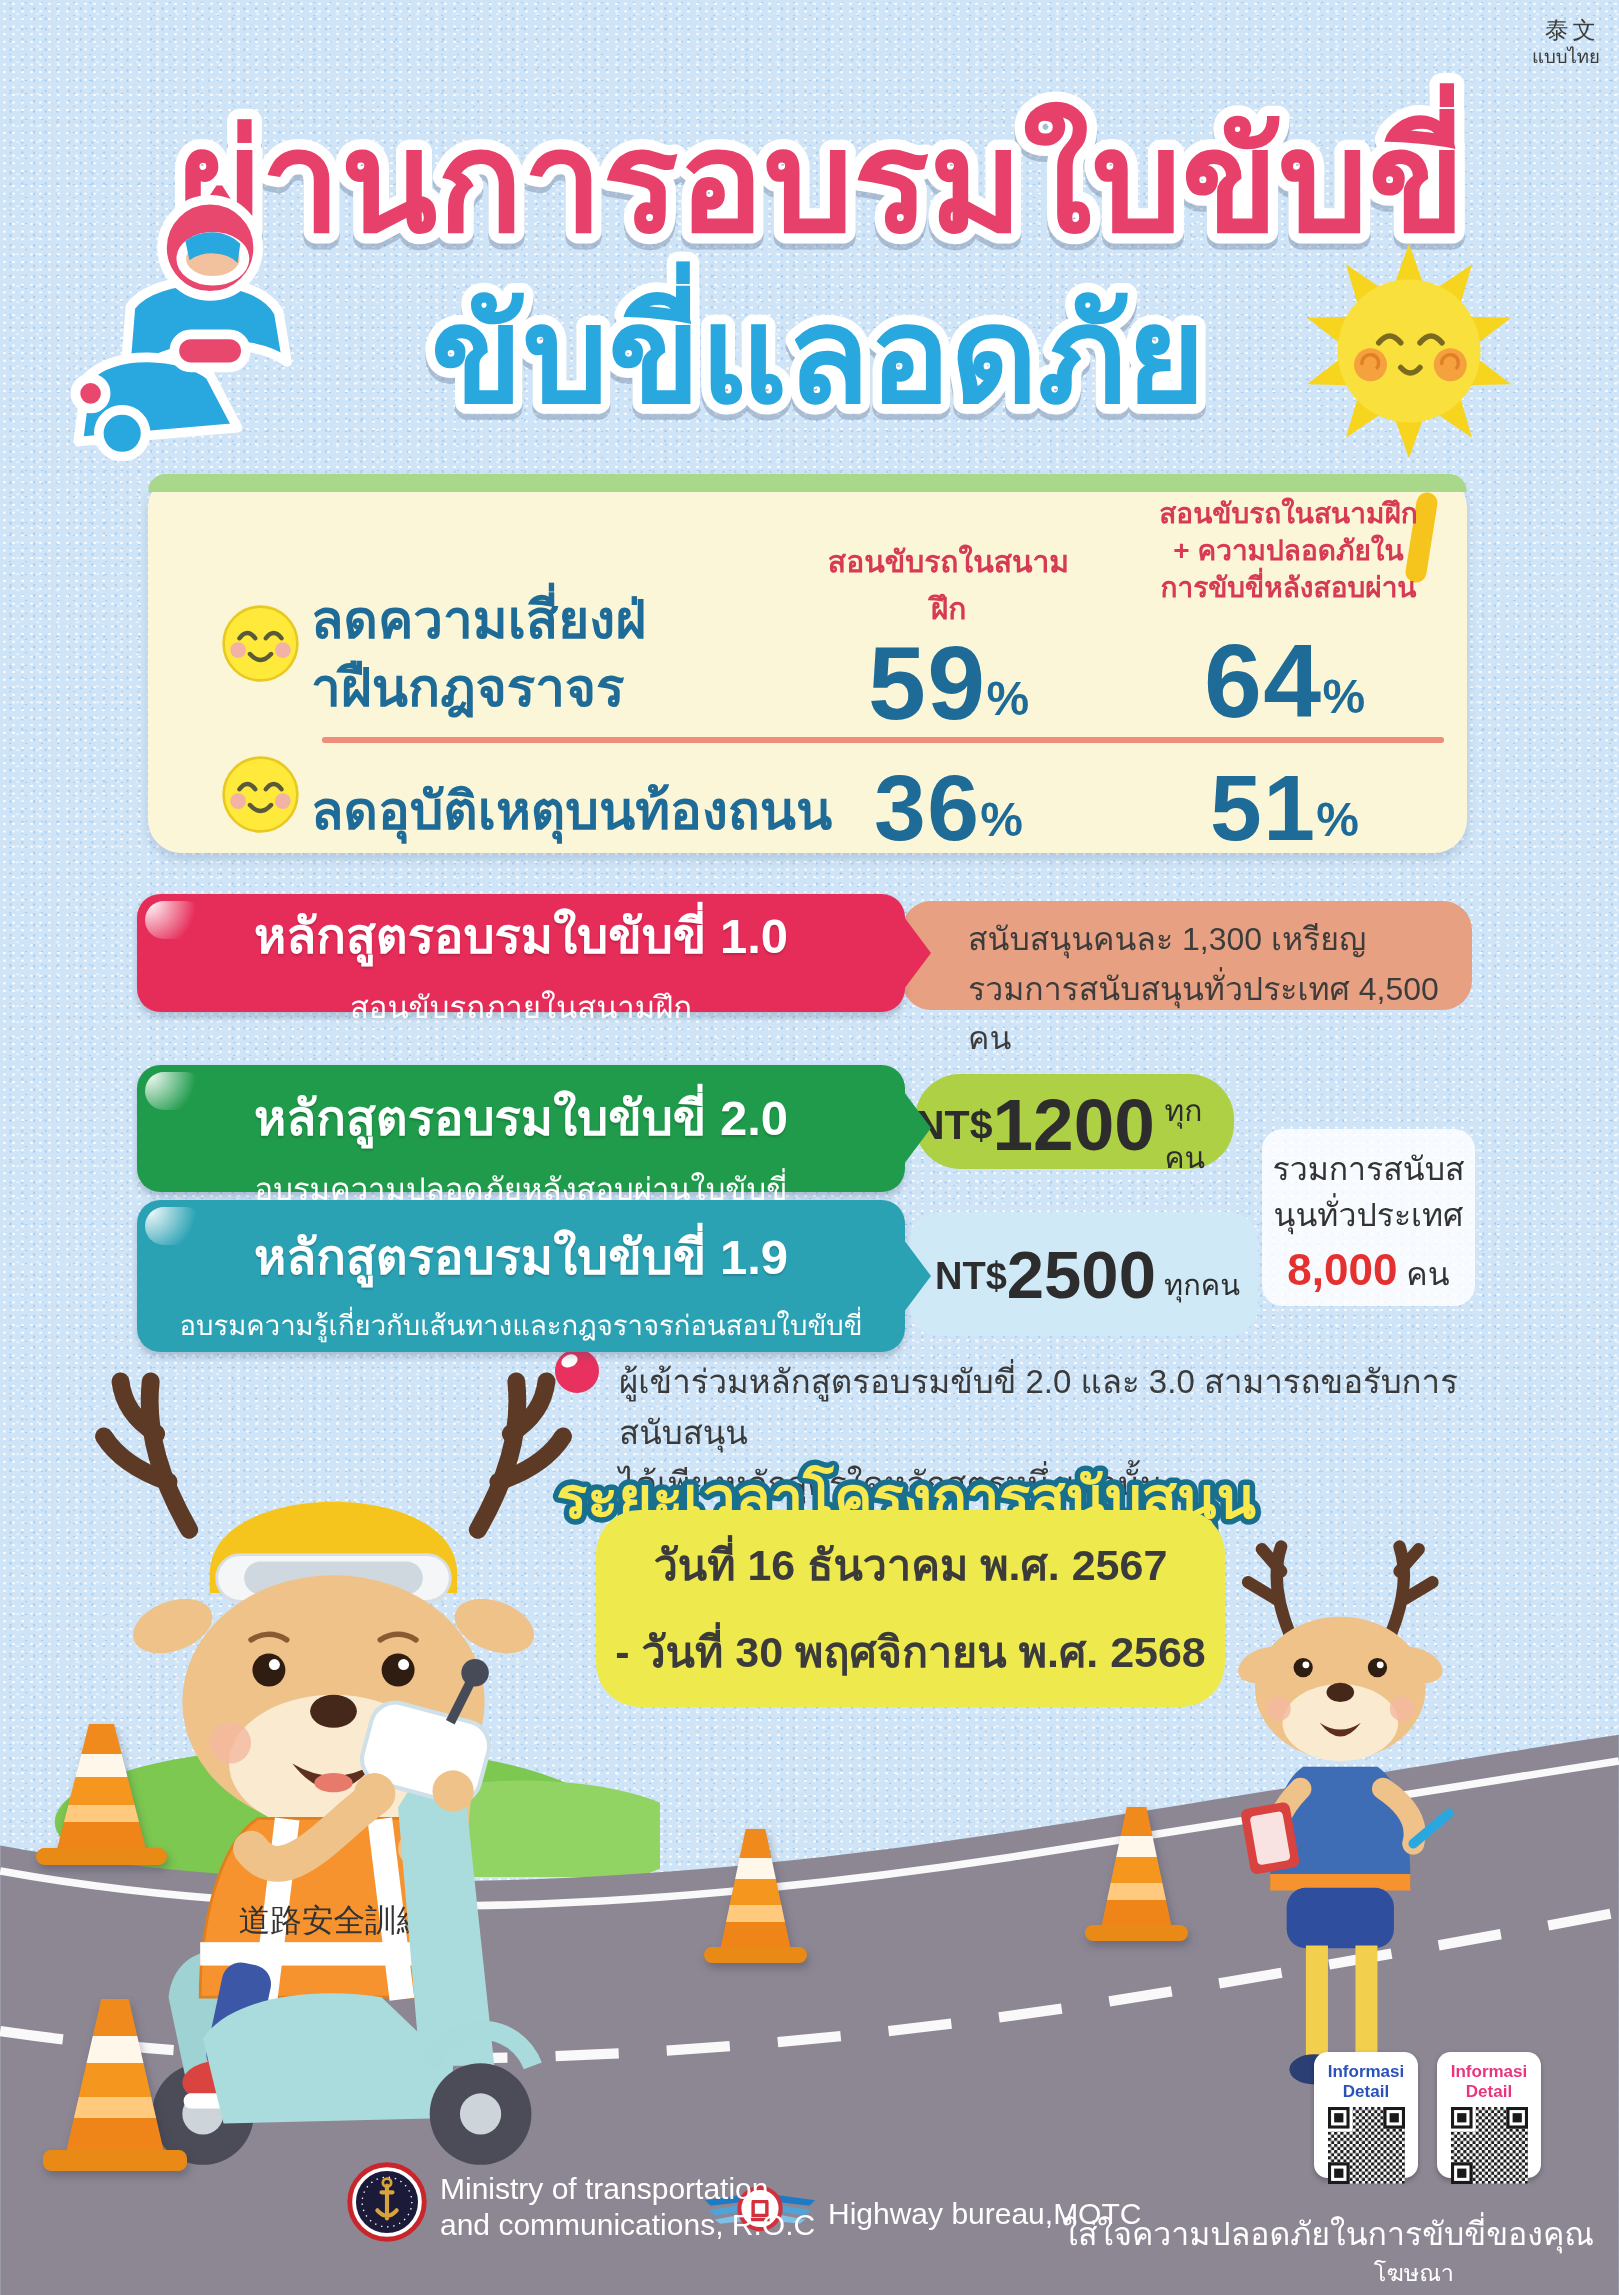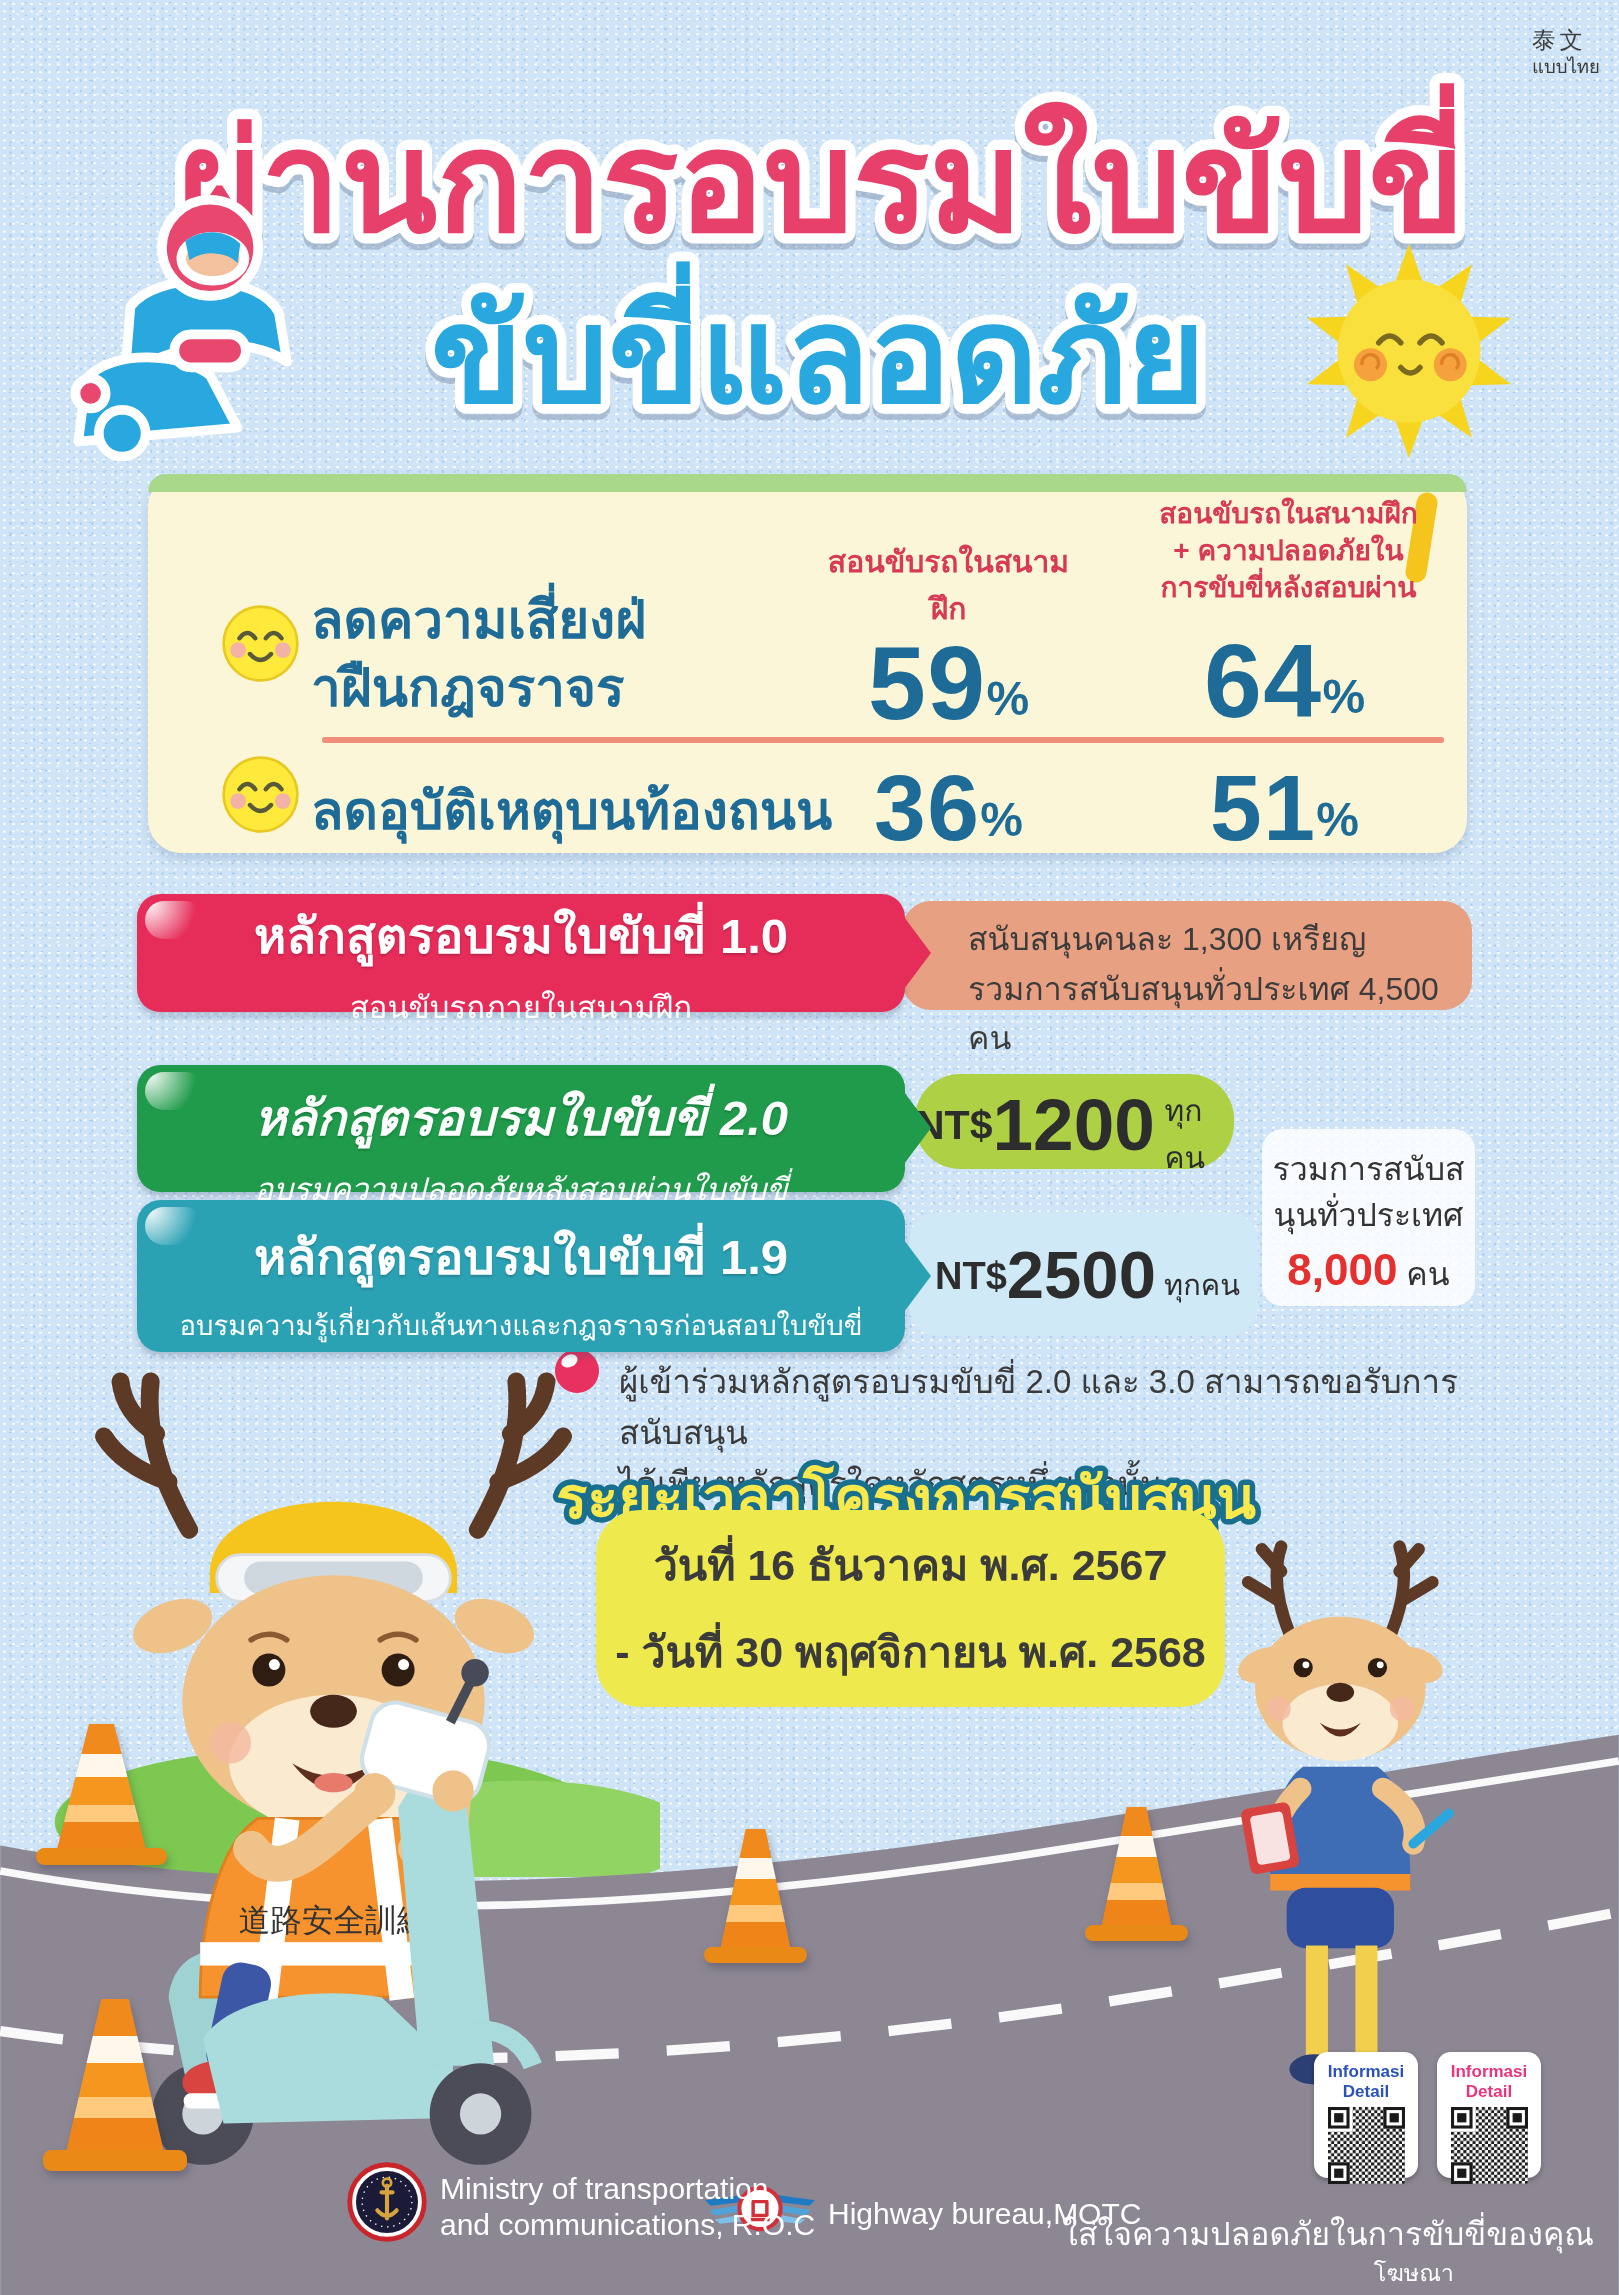--- a/index.html
+++ b/index.html
@@ -10,21 +10,21 @@
     background-image:
       radial-gradient(rgba(255,255,255,.9) 1.1px, transparent 1.5px),
       radial-gradient(rgba(150,196,238,.8) 1px, transparent 1.4px),
       radial-gradient(rgba(255,255,255,.55) 1.4px, transparent 1.8px),
       radial-gradient(rgba(120,178,230,.5) 0.8px, transparent 1.2px);
     background-size:9px 7.6px,11.7px 10.3px,20px 16px,16px 13px;
     background-position:0 0,4.8px 3.4px,7.6px 6.2px,2.1px 9px;
   }
   .abs{position:absolute;}
   
-  .corner-tag{right:19px;top:26px;color:#3c3c3c;line-height:1.25;}
+  .corner-tag{right:19px;top:16px;text-align:right;color:#3c3c3c;line-height:1.25;}
   .corner-tag .cn{font-size:23.4px;letter-spacing:4.1px;}
   .corner-tag .th{font-size:18.6px;}
   
   .stats-card{left:148px;top:474px;width:1319px;height:379px;background:#fcf6d8;border-radius:33px;
     box-shadow:0 5.5px 9.6px rgba(90,120,160,.25);}
   .stats-card .greenband{position:absolute;left:0;top:0;right:0;height:18px;background:#a9d88b;border-radius:33px 33px 0 0;}
   .yellow-tick{left:1411px;top:492px;width:20.6px;height:91px;background:#f6c51d;border-radius:11px;transform:rotate(9deg);}
   .hdr{color:#d63a55;font-weight:bold;text-align:center;}
   .hdr1{left:811px;top:538px;width:275px;font-size:30px;}
   .hdr2{left:1134px;top:496px;width:309px;font-size:28px;line-height:1.32;}
@@ -47,21 +47,21 @@
   .banner .arrow{position:absolute;right:-26px;top:50%;transform:translateY(-50%);width:0;height:0;
      border-top:36px solid transparent;border-bottom:36px solid transparent;}
   .banner .btitle{font-size:49px;font-weight:bold;text-shadow:0 2.1px 2.1px rgba(0,0,0,.18);}
   .banner .bsub{font-size:31px;margin-top:6.9px;}
   .b10{left:137px;top:894px;width:768px;height:115px;background:#e62c59;z-index:3;}
   .b10 .arrow{border-left:27.5px solid #e62c59;}
   .b20{left:137px;top:1065px;width:768px;height:113px;background:#1f9b4b;z-index:3;}
   .b20 .arrow{border-left:27.5px solid #1f9b4b;}
   .b30{left:137px;top:1200px;width:768px;height:134px;background:#2ba2b4;z-index:3;}
   .b30 .arrow{border-left:27.5px solid #2ba2b4;}
-  .bpad1{padding-top:3px;} .bpad2{padding-top:13.7px;font-style:italic;} .bpad3{padding-top:18px;}
+  .bpad1{padding-top:3px;} .bpad2{padding-top:13.7px;} .bpad3{padding-top:18px;}
   .b30 .bsub{font-size:27.5px;}
   .salmon-box{left:902px;top:901px;width:570px;height:109px;background:#e8a083;border-radius:29px;z-index:2;
      color:#3c3c3c;font-size:32px;line-height:1.55;padding:14px 0 0 66px;box-sizing:border-box;}
   .nt-pill{left:915px;top:1074px;width:319px;height:95px;background:#aed044;border-radius:45px;z-index:2;
      display:flex;align-items:baseline;justify-content:center;color:#2d2d2d;padding-top:0;}
   .nt-pill .cur{font-size:41px;font-weight:bold;align-self:center;position:relative;top:4.1px;}
   .nt-pill .price{font-size:73px;font-weight:bold;align-self:center;position:relative;top:2.7px;}
   .nt-pill .per{font-size:30px;align-self:center;position:relative;top:12.4px;margin-left:9.6px;}
   .blue-pill{left:909px;top:1212px;width:349px;height:124px;background:#cfe9f7;border-radius:30px;z-index:1;
      display:flex;align-items:center;justify-content:flex-end;color:#2d2d2d;padding-right:18px;box-sizing:border-box;}

